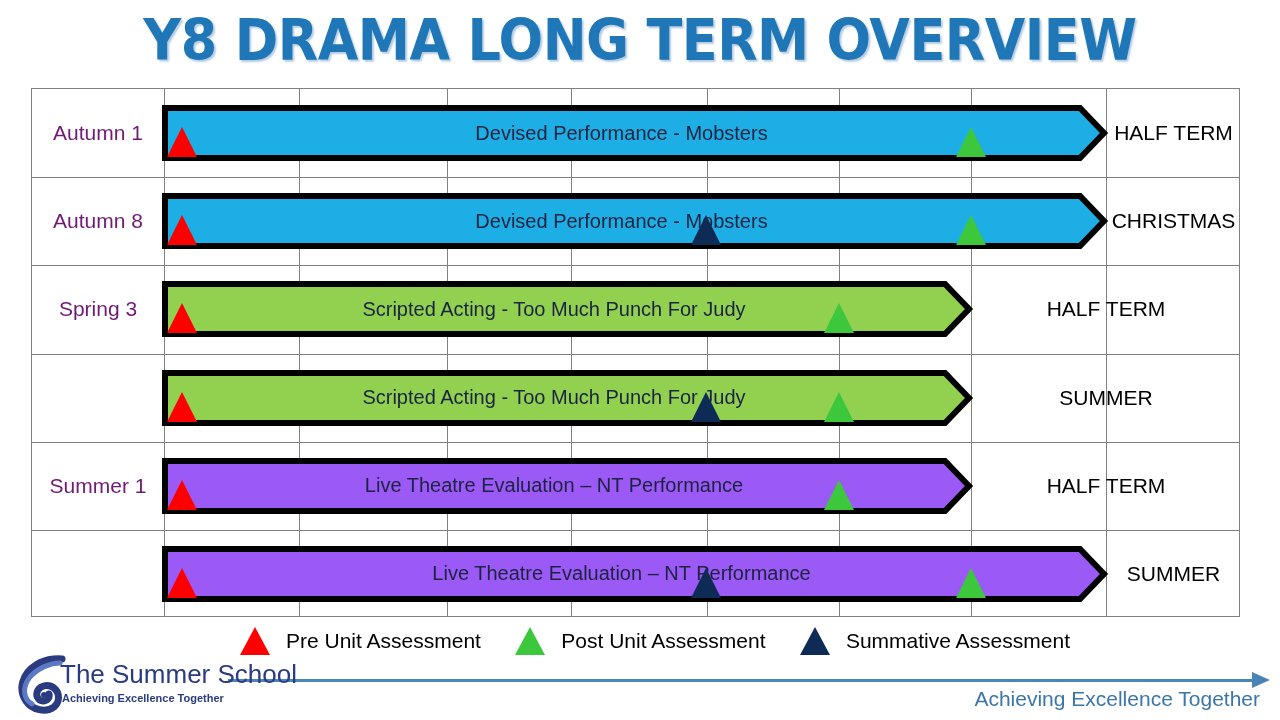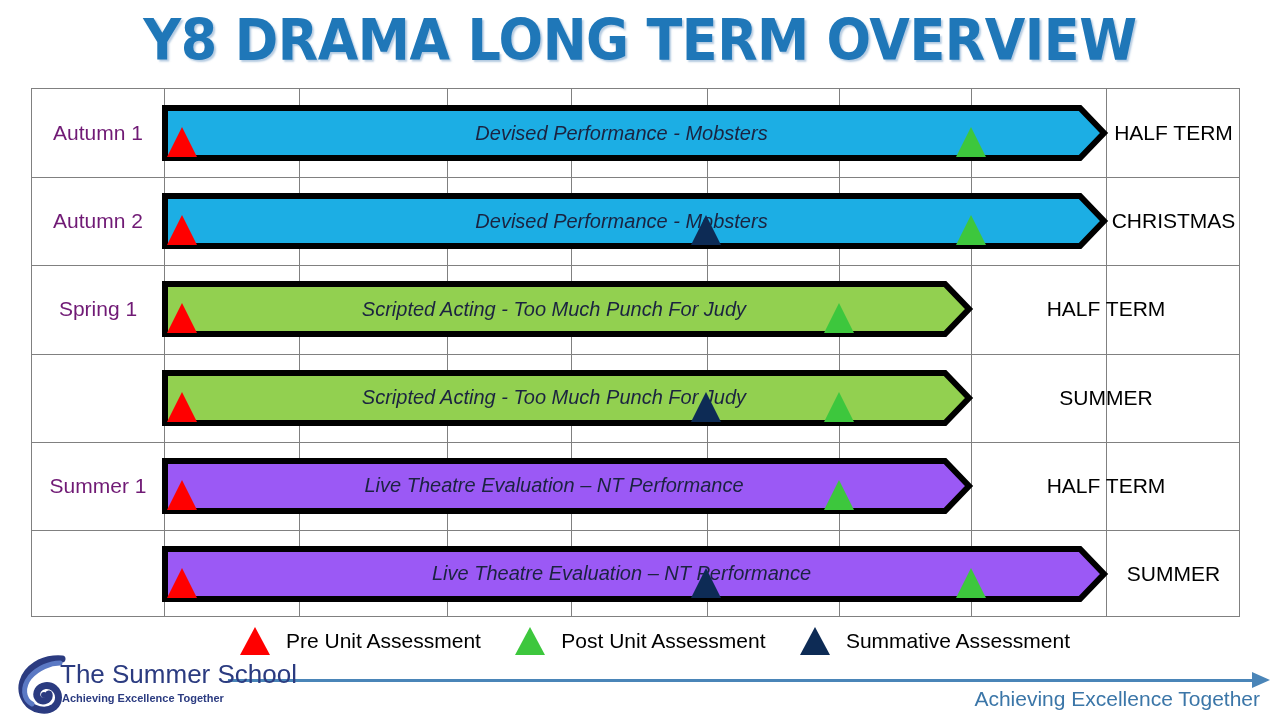--- a/index.html
+++ b/index.html
@@ -58,21 +58,20 @@
     border: 0;
   }
   .bar svg { display: block; width: 100%; height: 100%; overflow: visible; }
   .barlabel {
     position: absolute; left: 0; right: 26px; top: 0; height: 100%;
     display: flex; align-items: center; justify-content: center;
     font-size: 20px; color: #1b2340;
     font-family: "Liberation Sans", sans-serif;
     pointer-events: none;
     white-space: nowrap;
-    font-style: italic;
   }
 
   
   .marker {
     position: absolute;
     width: 0; height: 0;
     border-left: 15px solid transparent;
     border-right: 15px solid transparent;
     pointer-events: none;
   }
@@ -145,35 +144,35 @@
         <div class="bar">
           <svg viewBox="0 0 943 56" preserveAspectRatio="none">
             <polygon points="2,3 917,3 941,28 917,53 2,53" fill="#1CAEE4" stroke="#000000" stroke-width="6" stroke-linejoin="miter"></polygon>
           </svg>
         </div>
         <div class="barlabel">Devised Performance  - Mobsters</div>
       </div>
       <div class="marker" style="border-bottom: 30px solid rgb(255, 0, 0); left: 135px; top: 38.0833px;"></div>
       <div class="marker" style="border-bottom: 30px solid rgb(61, 199, 61); left: 924px; top: 38.0833px;"></div>
       <div class="hline" style="top: 88.1667px;"></div>
-      <div class="rowlabel" style="top: 88.1667px; height: 88.1667px;">Autumn 2</div>
+      <div class="rowlabel" style="top: 88.1667px; height: 88.1667px;">Autumn 8</div>
       <div class="holiday" style="left: 1074px; width: 135px; top: 88.1667px; height: 88.1667px;">CHRISTMAS</div>
       <div class="barwrap" style="left: 131px; top: 104.25px; width: 943px; height: 56px;">
         <div class="bar">
           <svg viewBox="0 0 943 56" preserveAspectRatio="none">
             <polygon points="2,3 917,3 941,28 917,53 2,53" fill="#1CAEE4" stroke="#000000" stroke-width="6" stroke-linejoin="miter"></polygon>
           </svg>
         </div>
         <div class="barlabel">Devised Performance  - Mobsters</div>
       </div>
       <div class="marker" style="border-bottom: 30px solid rgb(255, 0, 0); left: 135px; top: 126.25px;"></div>
       <div class="marker" style="border-bottom: 30px solid rgb(13, 43, 85); left: 659px; top: 126.25px;"></div>
       <div class="marker" style="border-bottom: 30px solid rgb(61, 199, 61); left: 924px; top: 126.25px;"></div>
       <div class="hline" style="top: 176.333px;"></div>
-      <div class="rowlabel" style="top: 176.333px; height: 88.1667px;">Spring 1</div>
+      <div class="rowlabel" style="top: 176.333px; height: 88.1667px;">Spring 3</div>
       <div class="holiday" style="left: 939px; width: 270px; top: 176.333px; height: 88.1667px;">HALF TERM</div>
       <div class="barwrap" style="left: 131px; top: 192.417px; width: 808px; height: 56px;">
         <div class="bar">
           <svg viewBox="0 0 808 56" preserveAspectRatio="none">
             <polygon points="2,3 782,3 806,28 782,53 2,53" fill="#92D050" stroke="#000000" stroke-width="6" stroke-linejoin="miter"></polygon>
           </svg>
         </div>
         <div class="barlabel">Scripted Acting  - Too Much Punch For Judy</div>
       </div>
       <div class="marker" style="border-bottom: 30px solid rgb(255, 0, 0); left: 135px; top: 214.417px;"></div>

